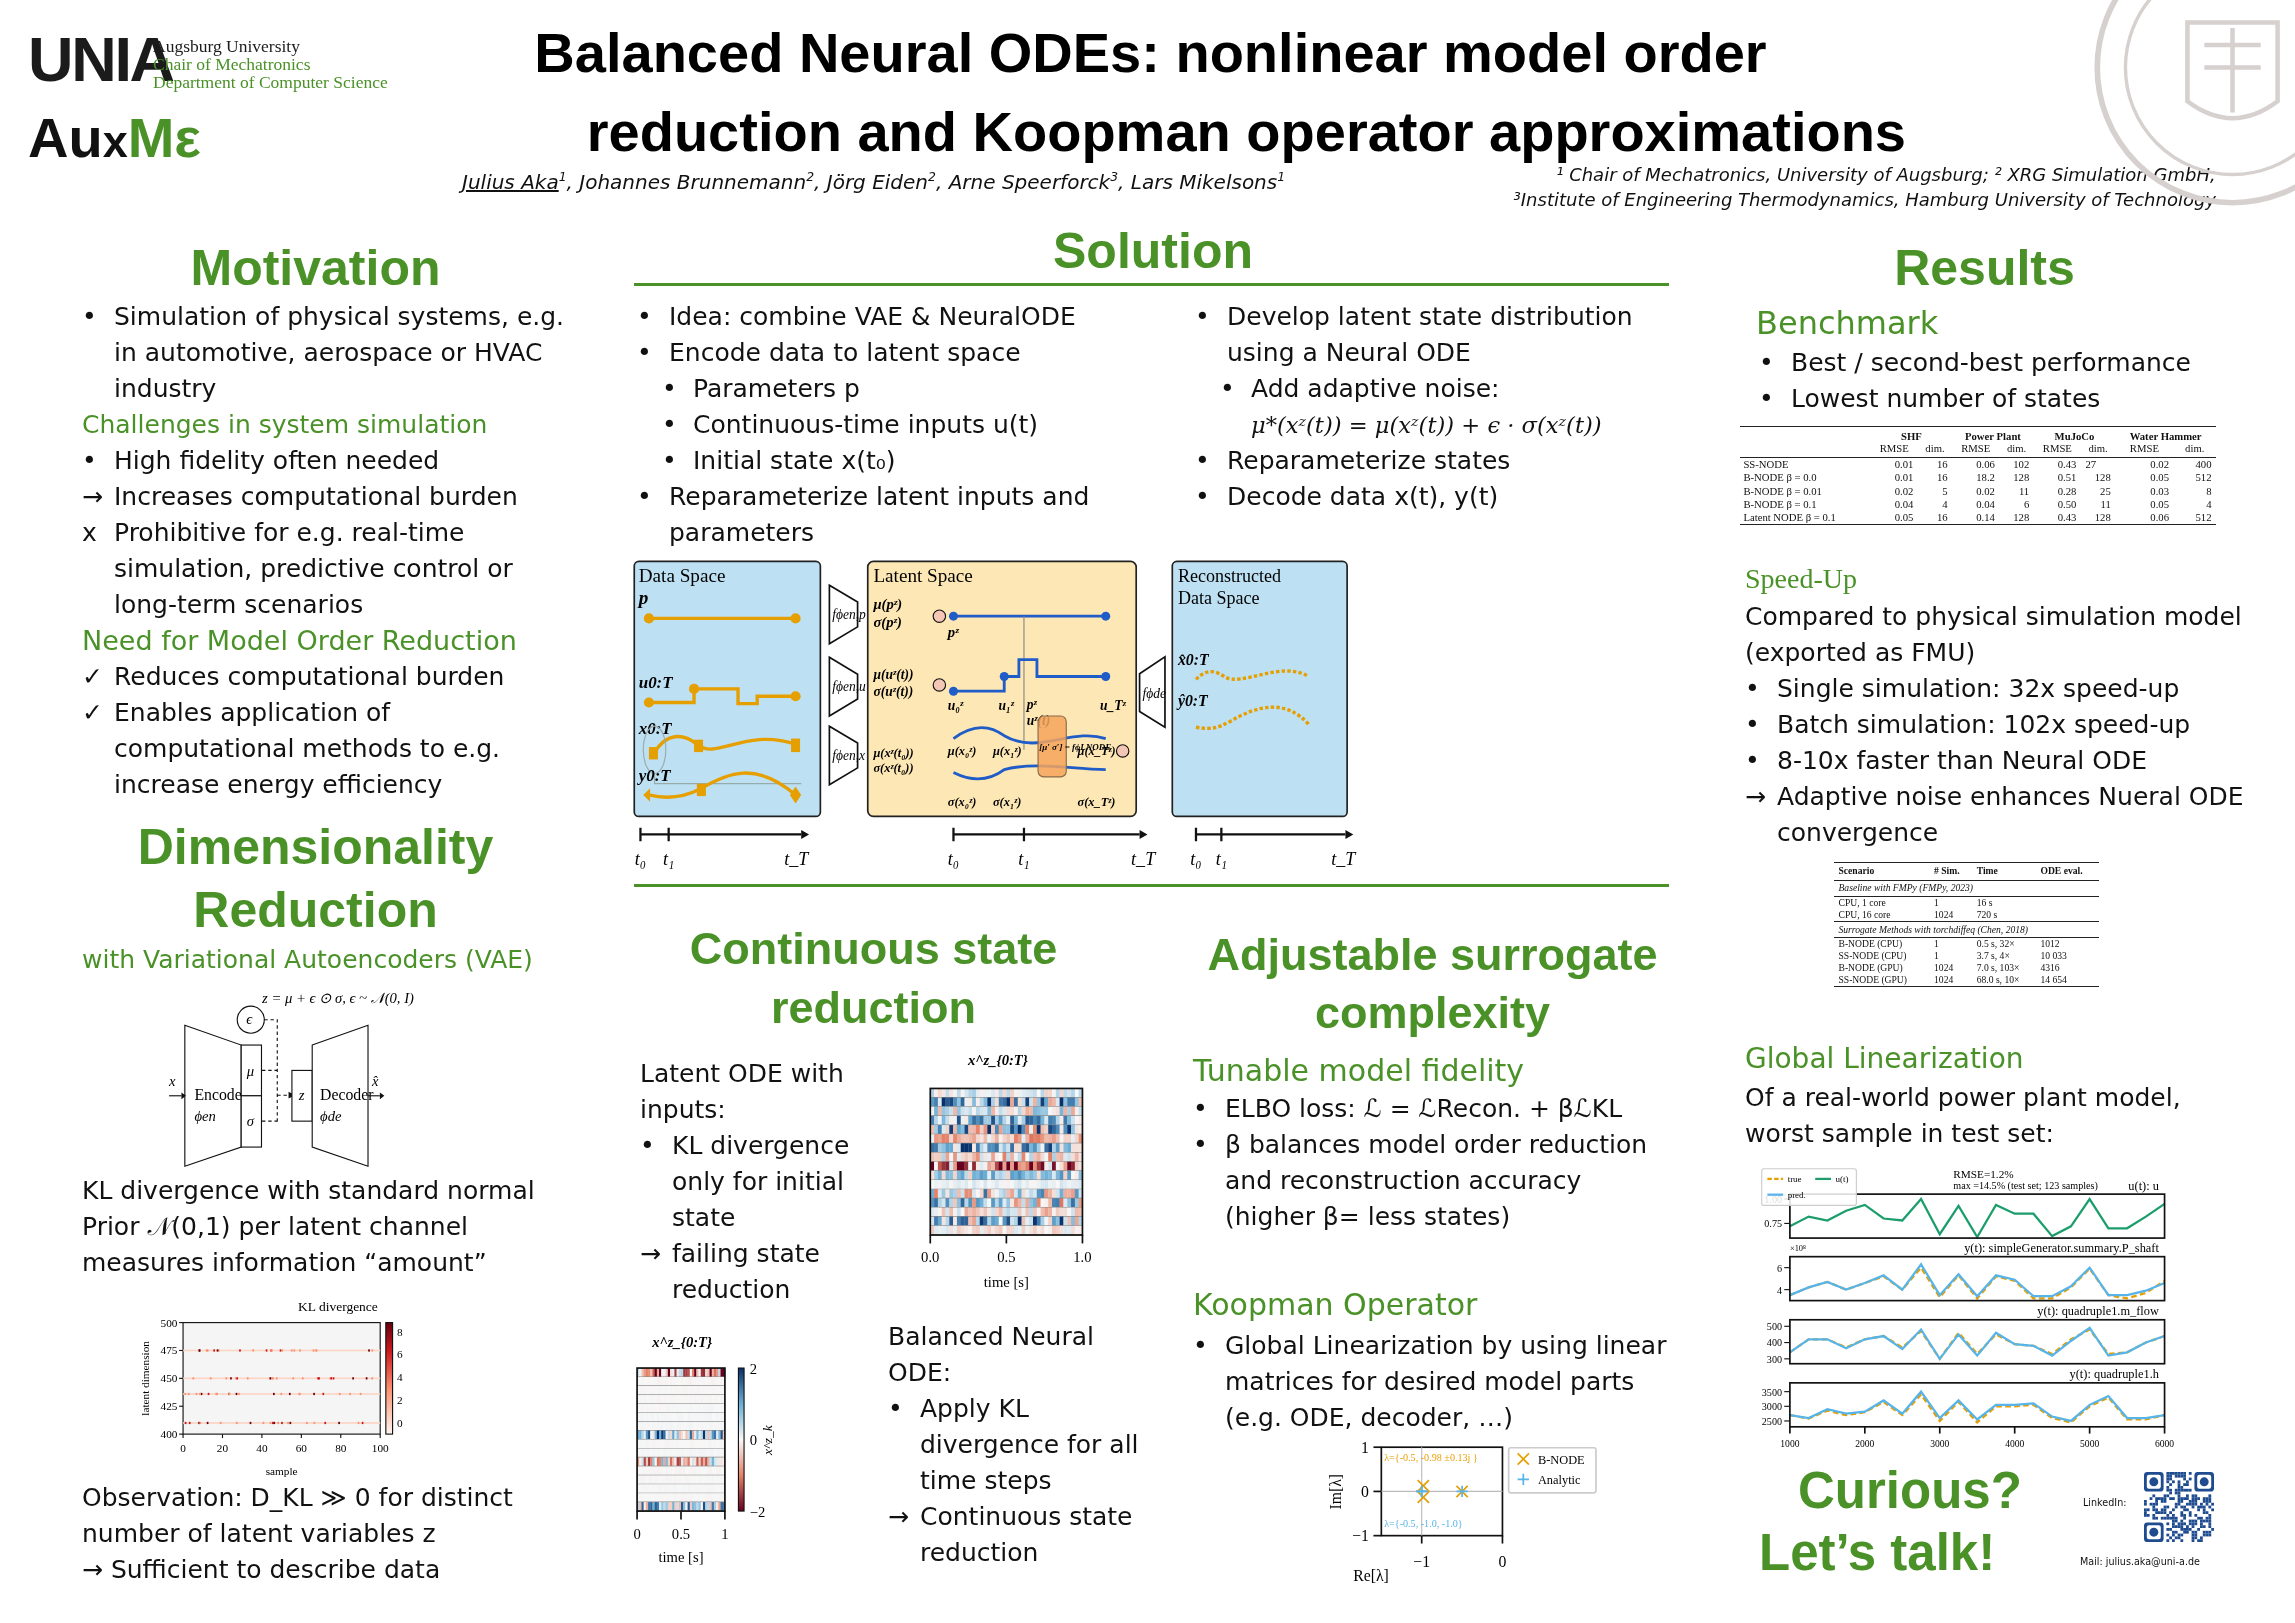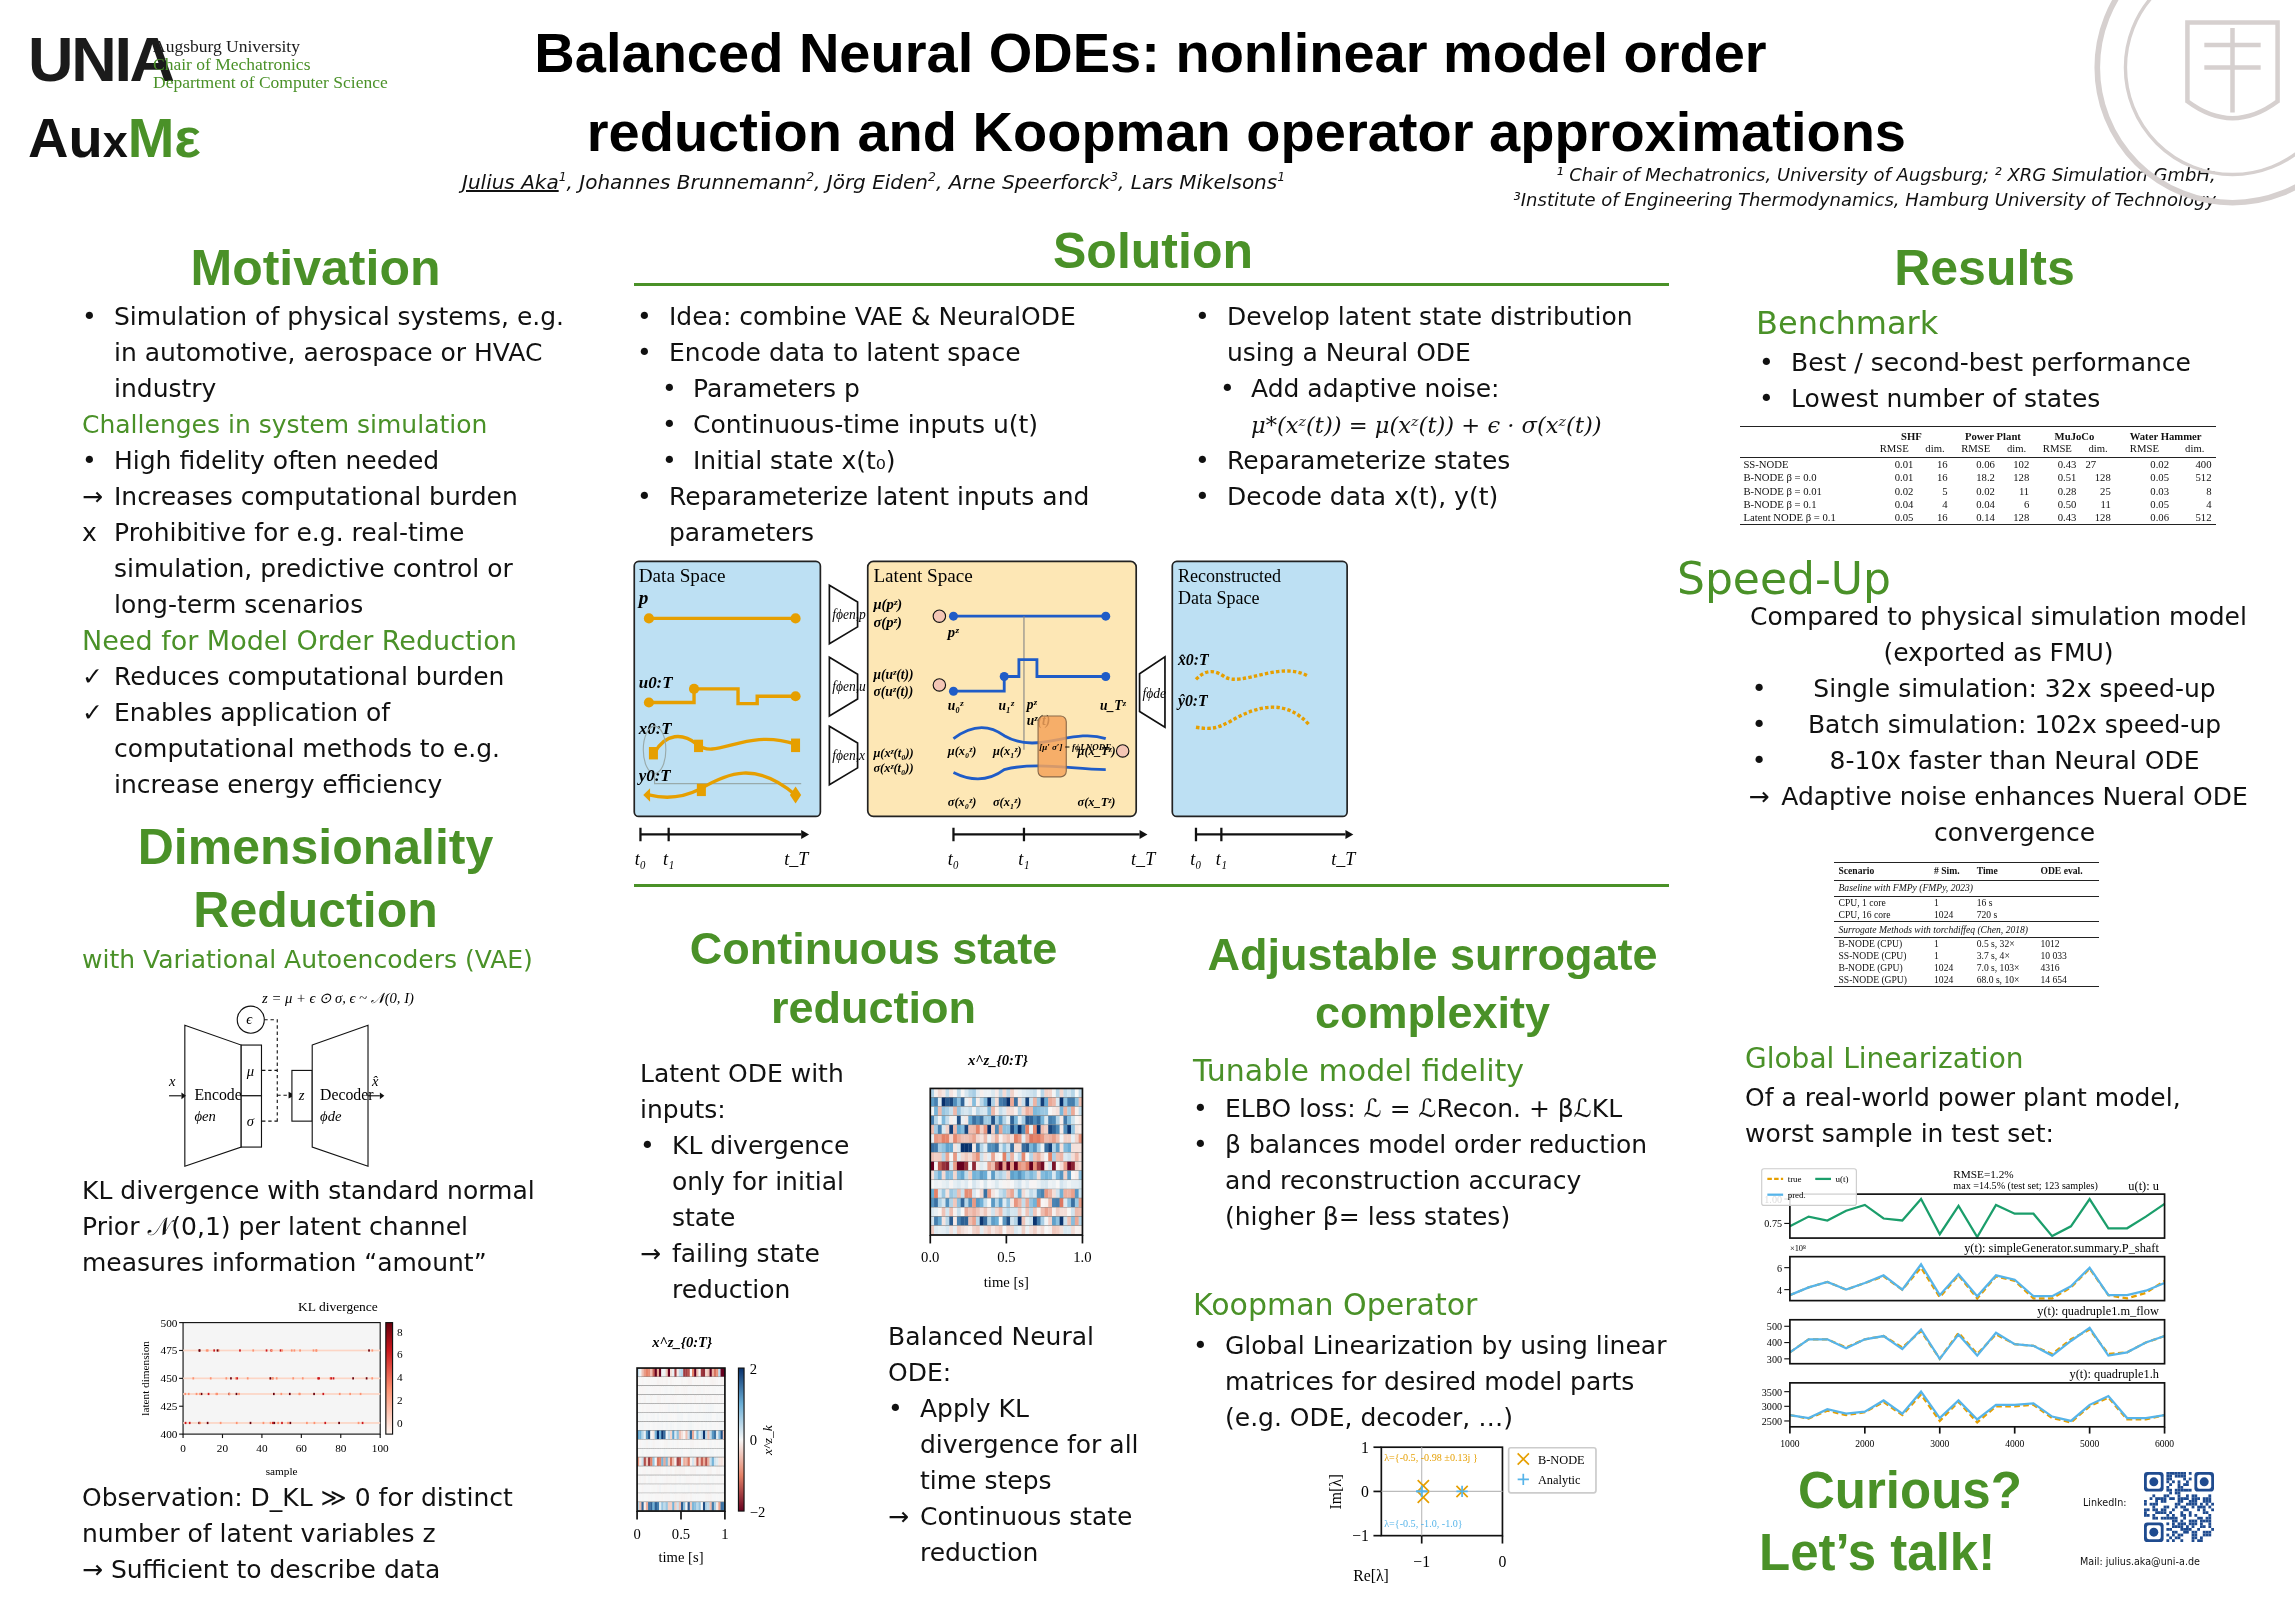--- a/index.html
+++ b/index.html
@@ -1911,22 +1911,22 @@
           <td style="text-align: right; padding: 0.6px 4.5px;">128</td>
           <td style="text-align: right; padding: 0.6px 4.5px;">0.43</td>
           <td style="text-align: right; padding: 0.6px 4.5px;">128</td>
           <td style="text-align: right; padding: 0.6px 4.5px;">0.06</td>
           <td style="text-align: right; padding: 0.6px 4.5px;">512</td>
         </tr>
       </tbody>
   </table>
 </div>
 
-<div class="abs sub" style="left:1677px;top:558px;font-size:44px;line-height:41px;">Speed-Up</div>
-<div class="abs txt" style="left:1745px;top:599px;width:507px;text-align:center;">
+<div class="abs sub" style="left:1745px;top:558px;font-size:28px;line-height:41px;font-family:Liberation Serif, serif;">Speed-Up</div>
+<div class="abs txt" style="left:1745px;top:599px;width:507px;">
   <div>Compared to physical simulation model (exported as FMU)</div>
   <ul class="b">
     <li><span class="mk">•</span><span>Single simulation: 32x speed-up</span></li>
     <li><span class="mk">•</span><span>Batch simulation: 102x speed-up</span></li>
     <li><span class="mk">•</span><span>8-10x faster than Neural ODE</span></li>
     <li><span class="mk">→</span><span>Adaptive noise enhances Nueral ODE convergence</span></li>
   </ul>
 </div>
 
 <div class="abs" style="left:1834px;top:862px;width:265px;">

